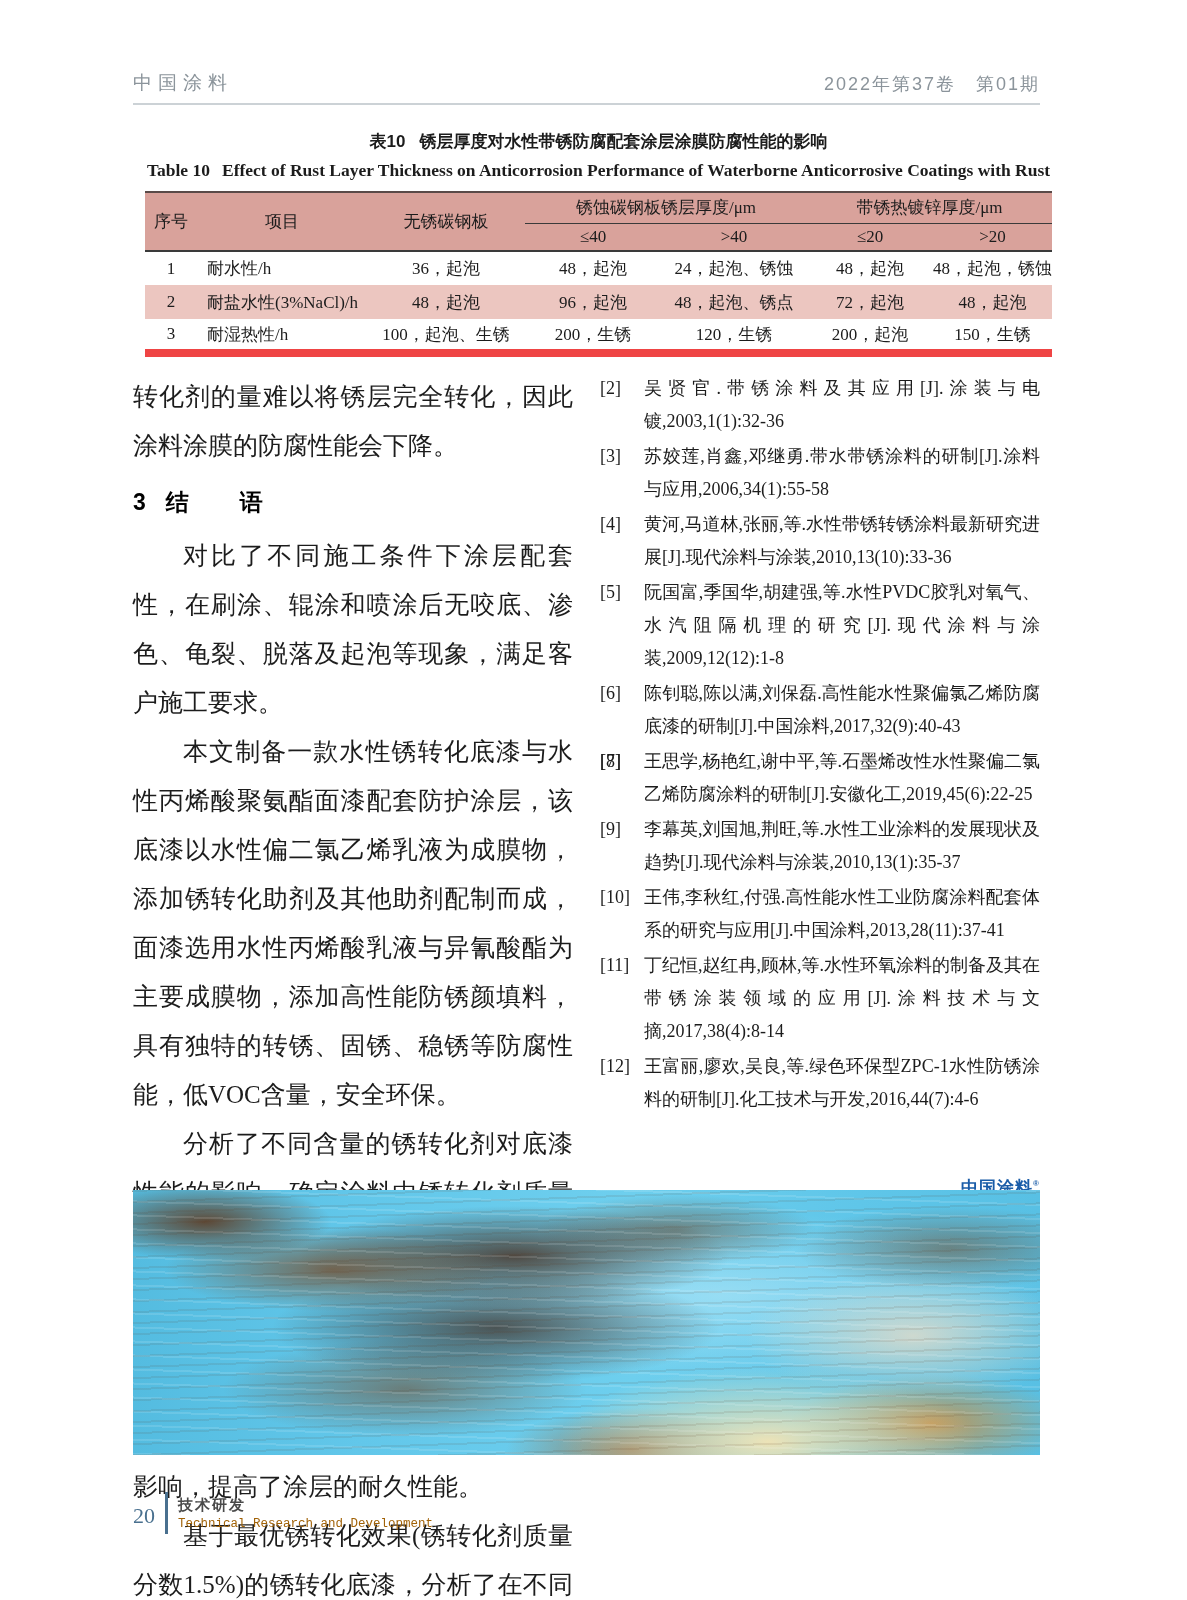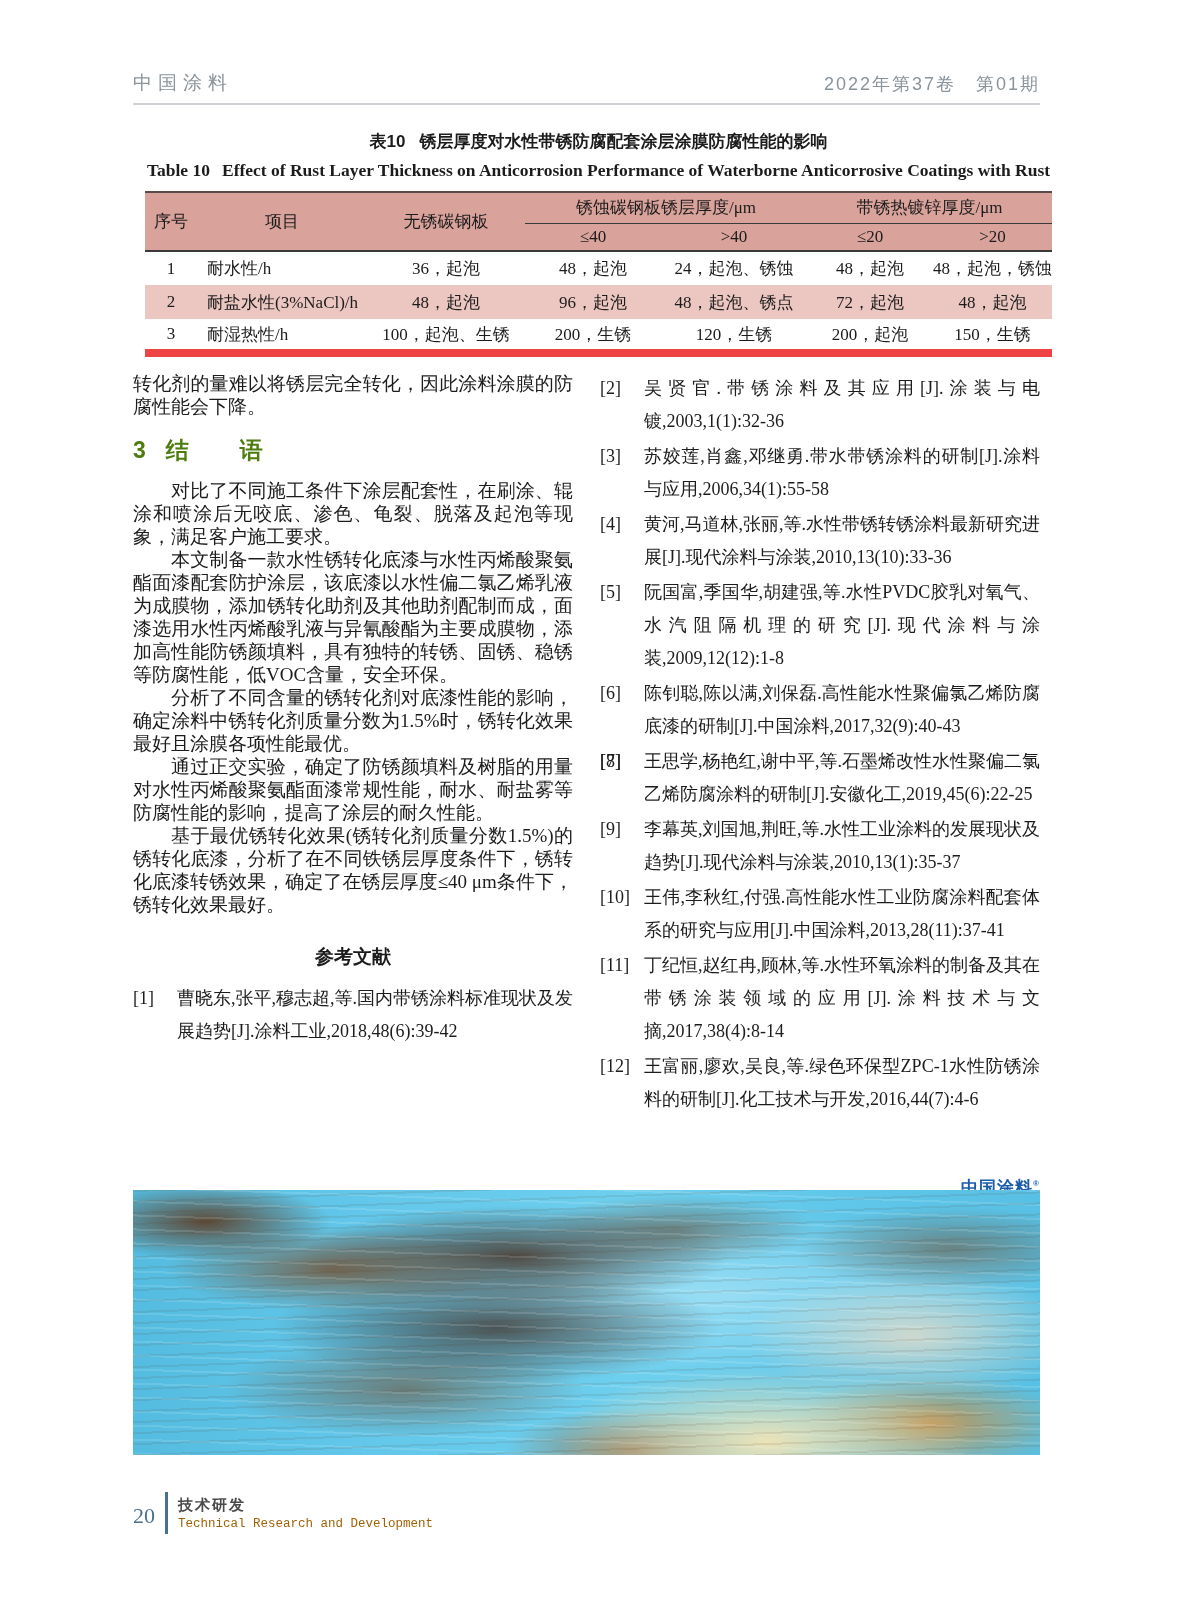--- a/index.html
+++ b/index.html
@@ -45,24 +45,24 @@
   .data-table th.group-th { height: 31px; border-bottom: 1px solid #3a3a3a; }
   .data-table th.sub-th { height: 28px; }
   .data-table td { height: 34px; text-align: center; vertical-align: middle; }
   .data-table td.item-cell { text-align: left; padding-left: 10px; }
   .data-table tbody tr.alt { background: #ecc6c0; }
 
   
   .main-columns { position: absolute; left: 133px; top: 372px; width: 907px;
                   display: flex; gap: 27px; }
   .col { width: 440px; }
-  .body-p { font-size: 19px; line-height: 23px; text-align: justify; }
+  .body-p { font-size: 25px; line-height: 49px; text-align: justify; }
   .indent { text-indent: 2em; }
   .section-heading {
-    margin: 17px 0 13px; color: #4d7c0f; font-weight: bold; font-size: 23px;
+    margin: 17px 0 13px; color: #000000; font-weight: bold; font-size: 23px;
     font-family: "Liberation Sans", sans-serif;
   }
   .section-heading .sec-num { margin-right: 20px; }
   .section-heading .sec-title { letter-spacing: 14px; }
 
   .refs-heading { text-align: center; font-weight: bold; font-size: 19px;
                   margin: 28px 0 12px; font-family: "Liberation Sans", sans-serif; }
   .ref-item { position: relative; padding-left: 44px; font-size: 18px; line-height: 33px;
               text-align: justify; margin-bottom: 2px; }
   .ref-id { position: absolute; left: 0; top: 0; }

